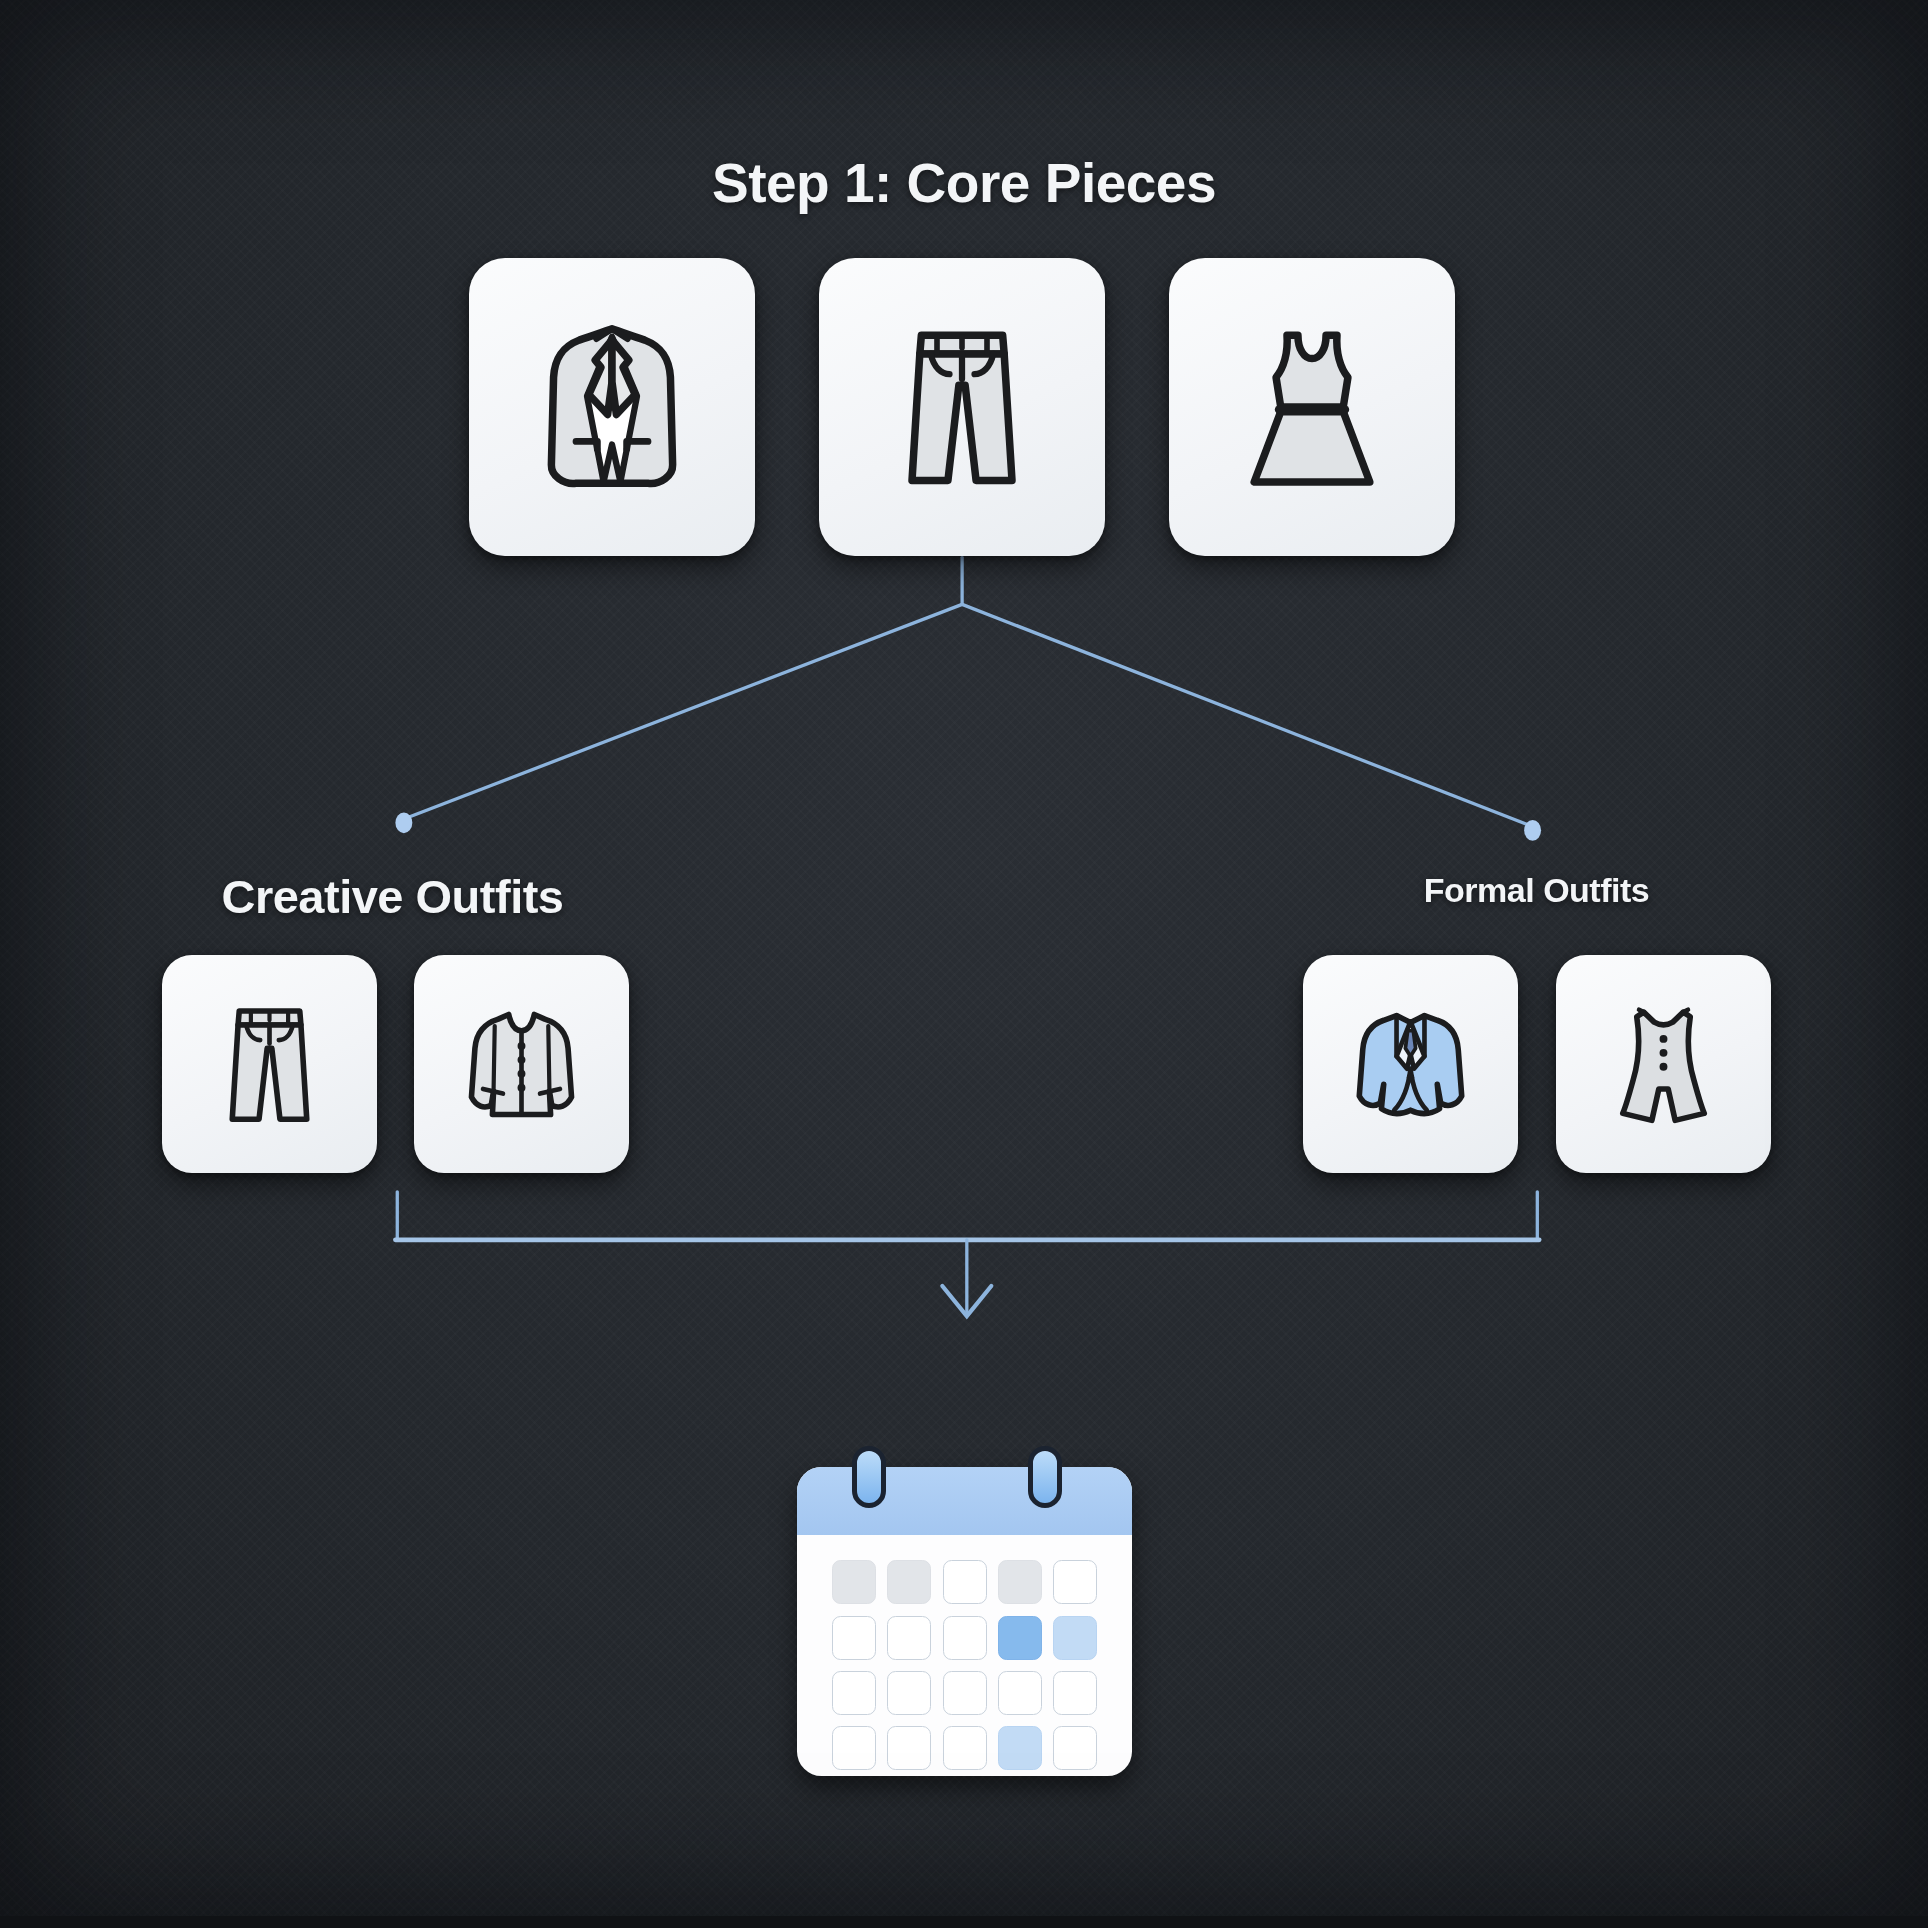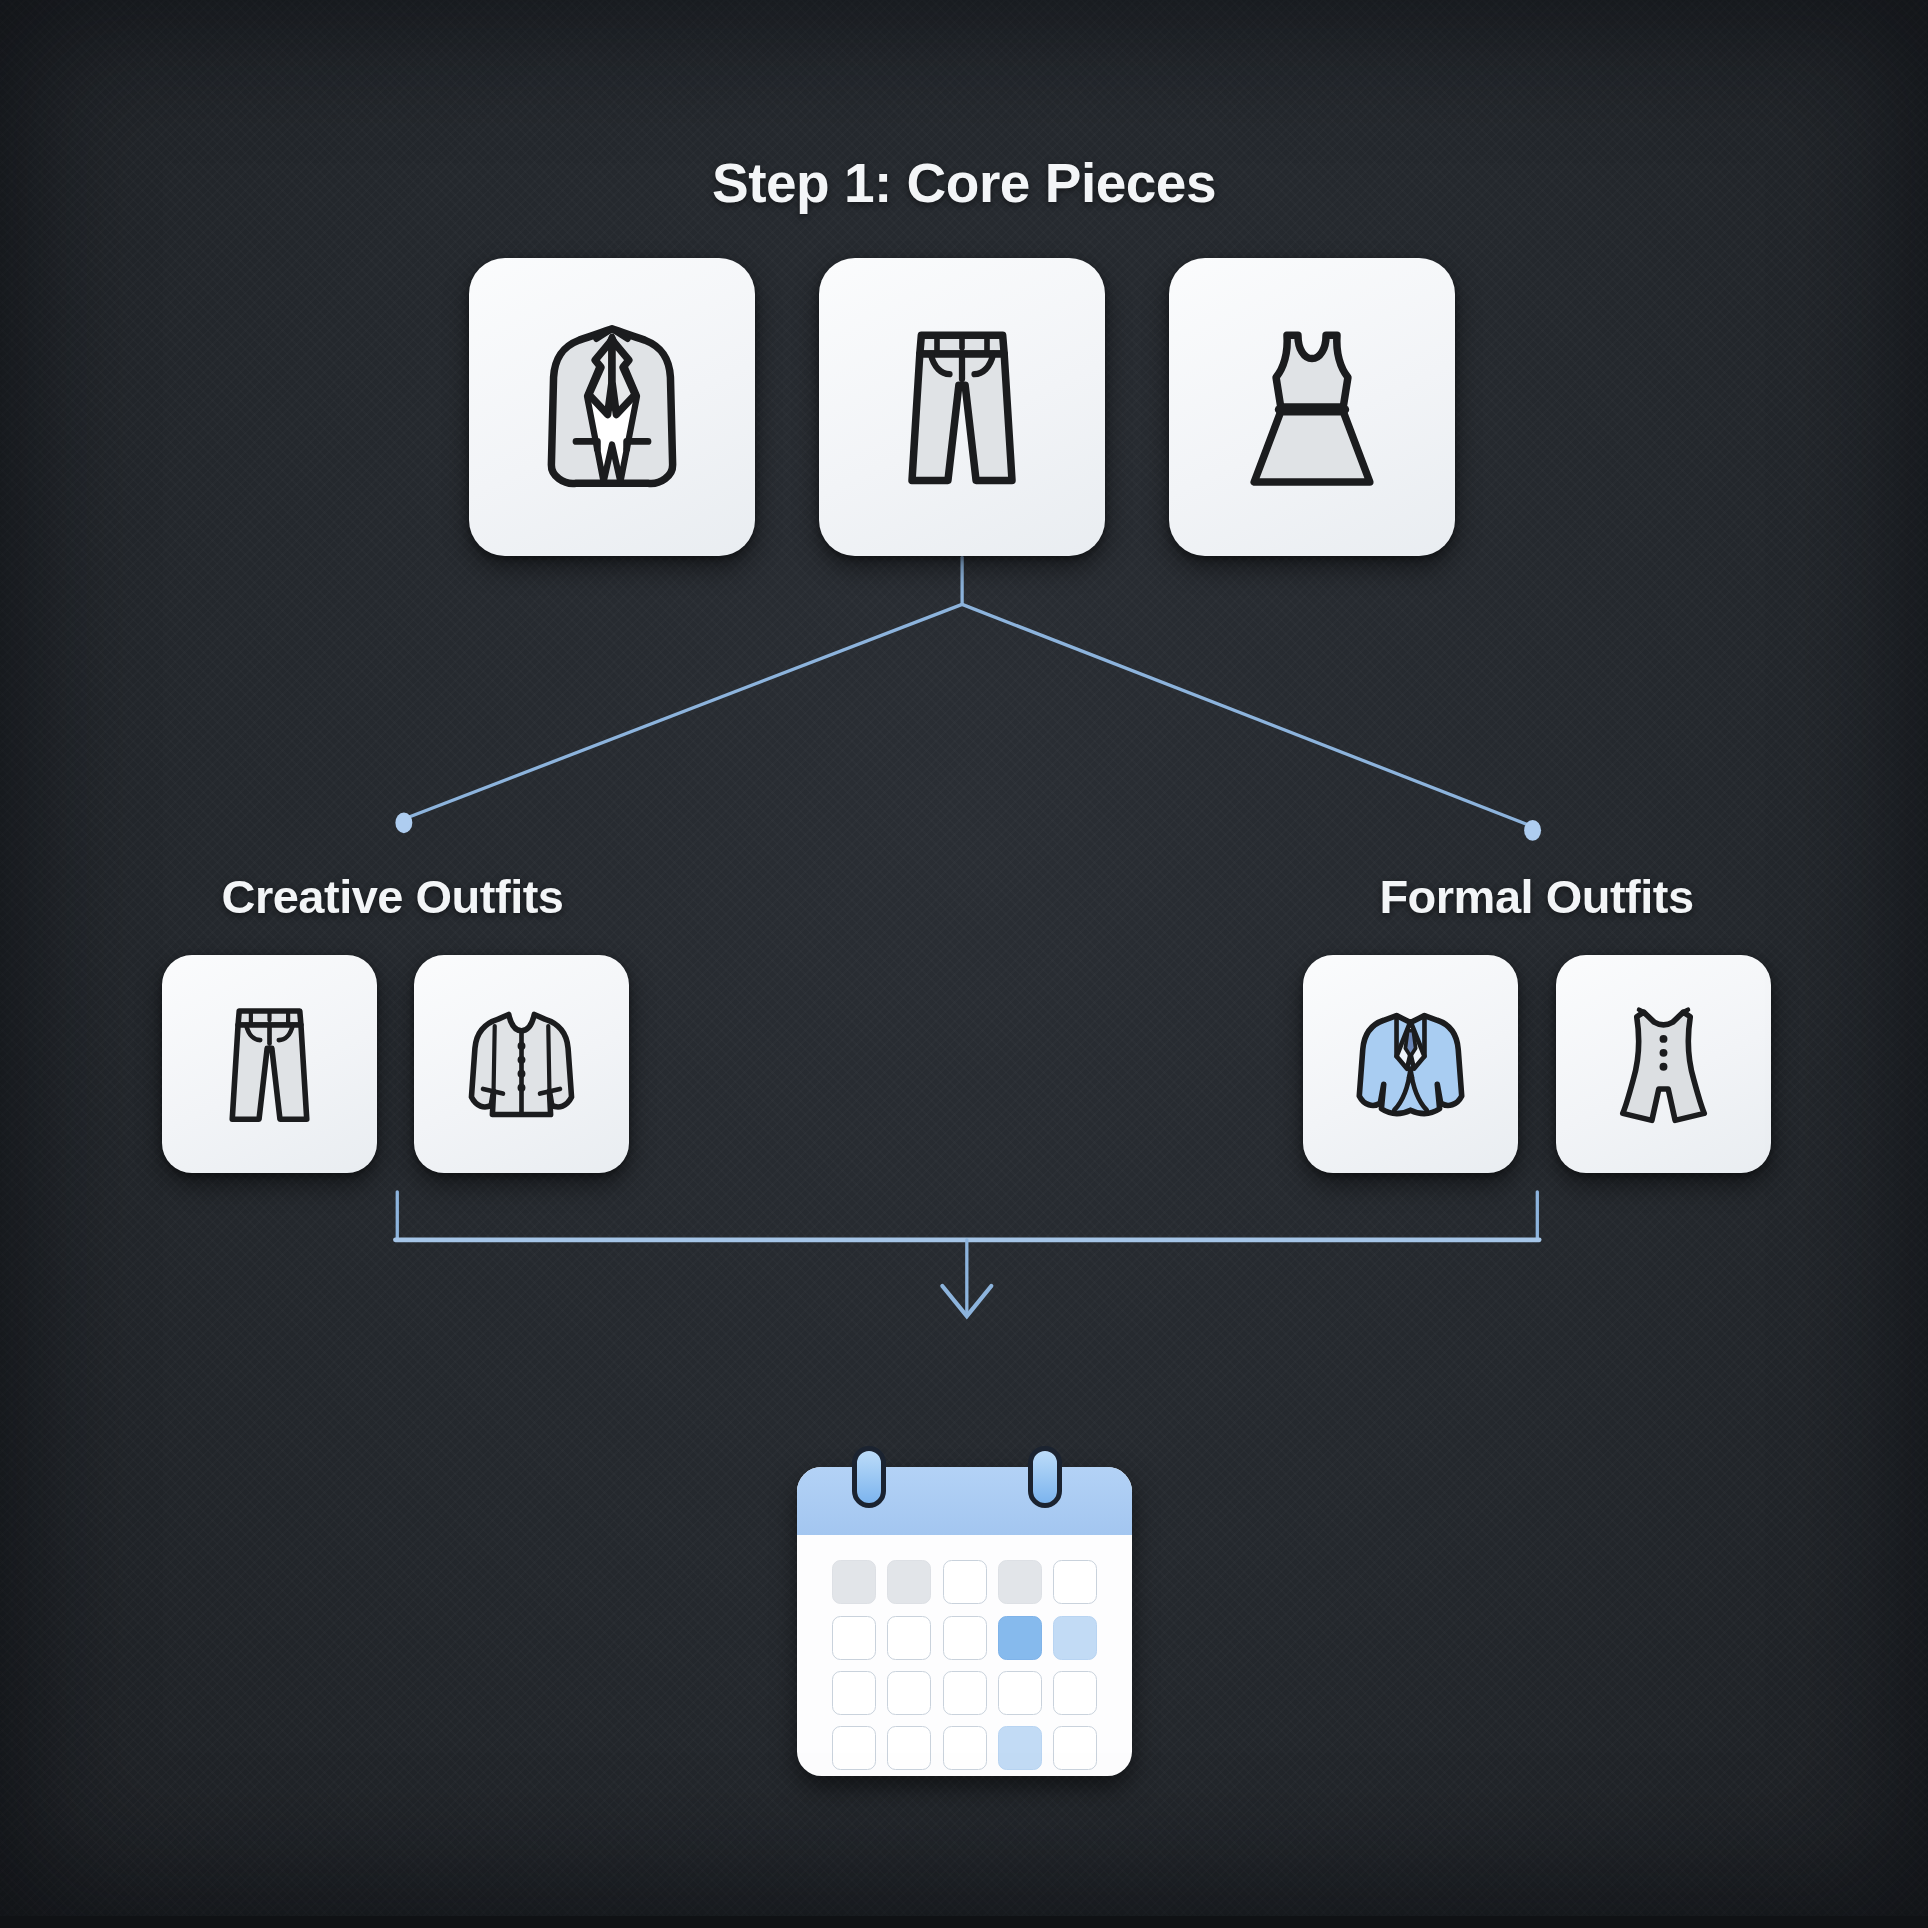--- a/index.html
+++ b/index.html
@@ -14,21 +14,21 @@
   .vignette{position:absolute;inset:0;pointer-events:none;
     box-shadow:inset 0 0 113px 28px rgba(8,10,12,0.55);}
   .connectors{position:absolute;left:0;top:0;width:1928px;height:1928px;}
   .title{
     position:absolute;color:#f3f5f7;font-weight:700;text-align:center;
     letter-spacing:-0.5px;line-height:1.08;
     text-shadow:0 1.9px 7.5px rgba(0,0,0,0.55);
   }
   .t-step1{left:493px;top:154px;width:942px;font-size:55px;}
   .t-creative{left:110px;top:872px;width:565px;font-size:47px;}
-  .t-formal{left:1254px;top:872px;width:565px;font-size:47px;}
+  .t-formal{left:1254px;top:872px;width:565px;font-size:34px;}
   .t-step3{left:493px;top:1360px;width:942px;font-size:55px;}
   .card{
     position:absolute;border-radius:36px;
     background:linear-gradient(155deg,#fbfcfd 0%,#f2f4f7 55%,#e9edf1 100%);
     box-shadow:0 11.3px 26px rgba(0,0,0,0.45), 0 2.8px 7.5px rgba(0,0,0,0.35);
     display:flex;align-items:center;justify-content:center;
   }
   .card.lg{width:286px;height:298px;}
   .card.sm{width:215px;height:218px;border-radius:30px;}
   .card.lg svg{width:200px;height:200px;}

